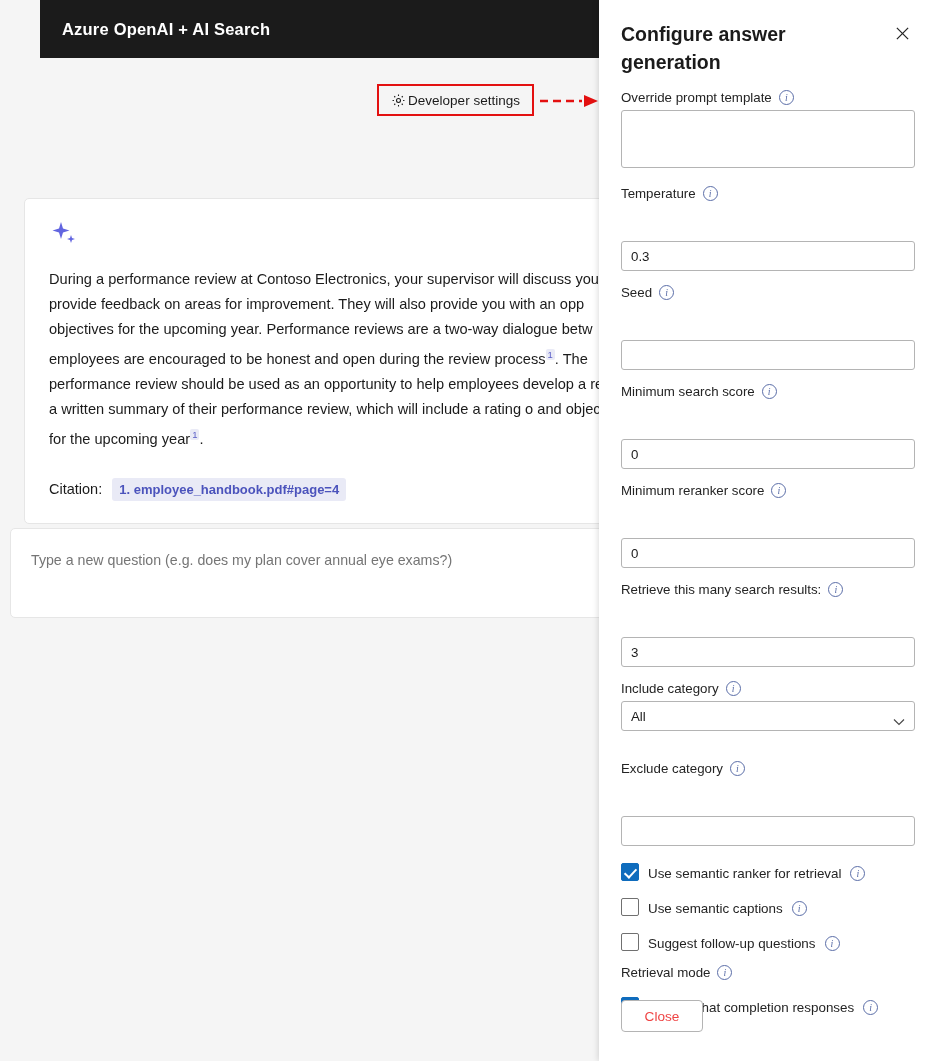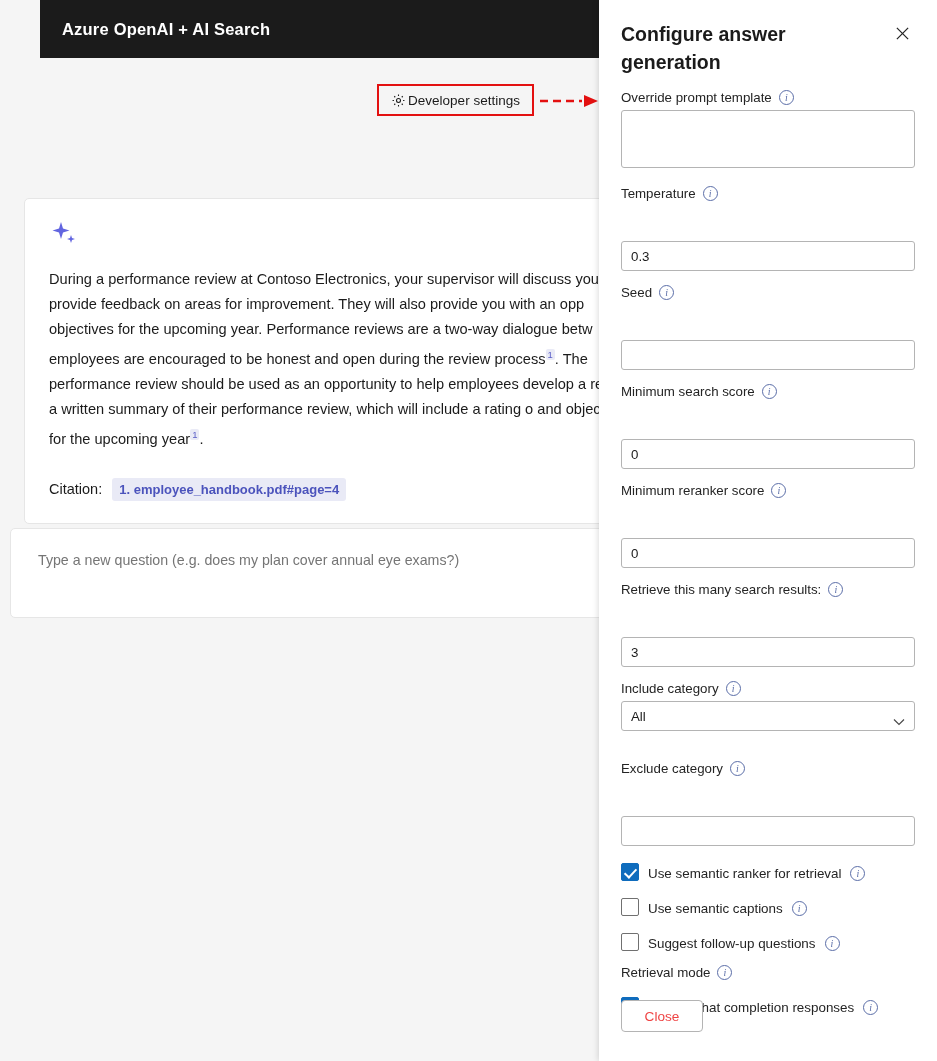--- a/index.html
+++ b/index.html
@@ -119,21 +119,21 @@
   
   .question-box {
     position: absolute;
     top: 528px;
     left: 10px;
     width: 645px;
     height: 90px;
     background: #ffffff;
     border: 1px solid #e6e6e6;
     border-radius: 5px;
-    padding: 22px 25px;
+    padding: 22px 18px;
   }
   .question-input {
     width: 100%;
     border: none;
     outline: none;
     font-size: 14.2px;
     color: #707070;
     font-family: "Liberation Sans", sans-serif;
     background: transparent;
   }

